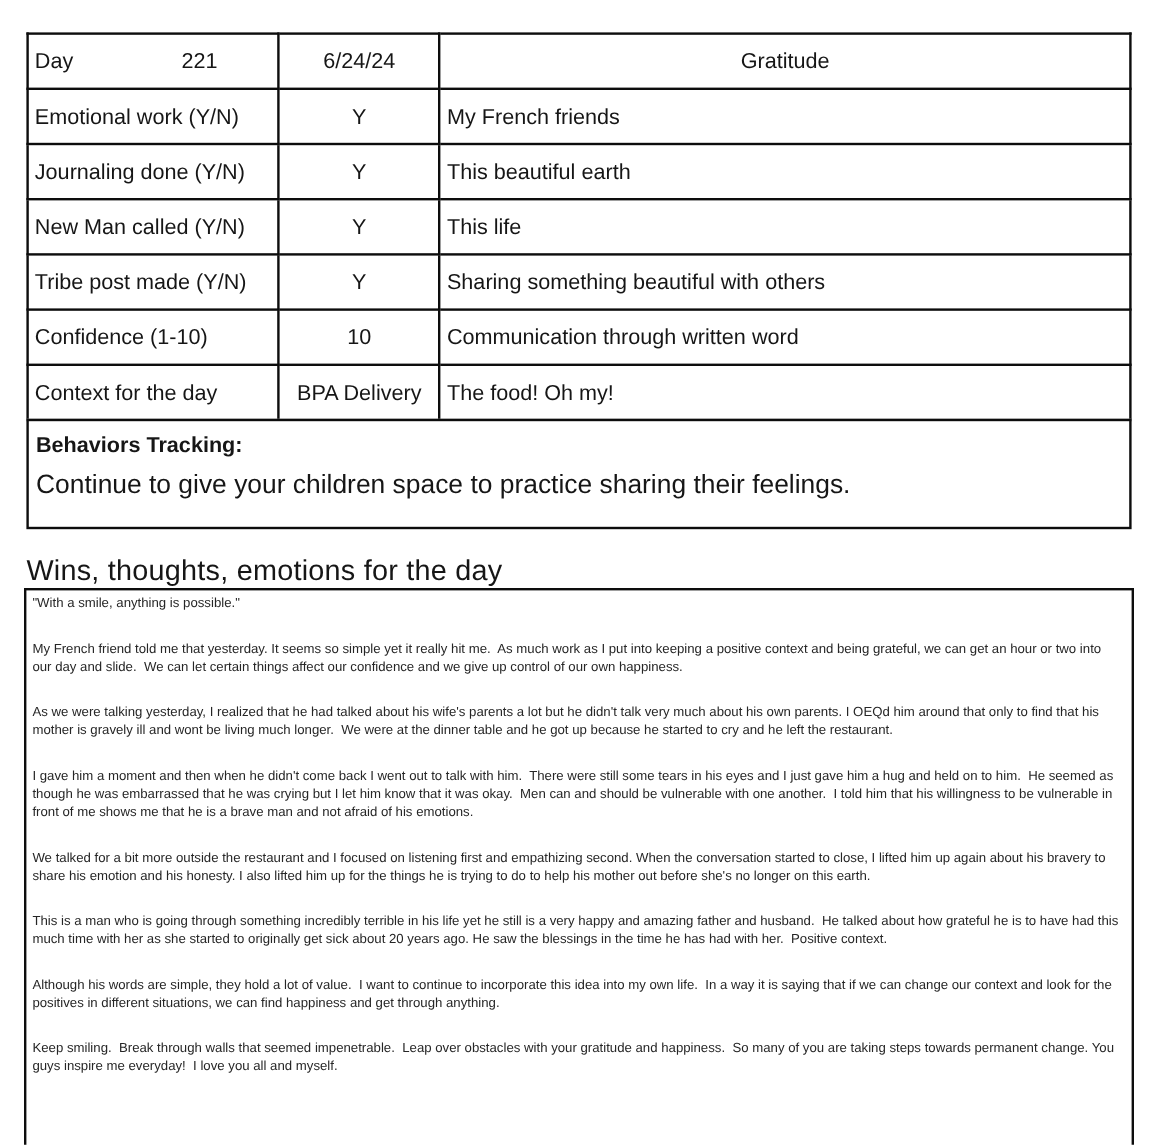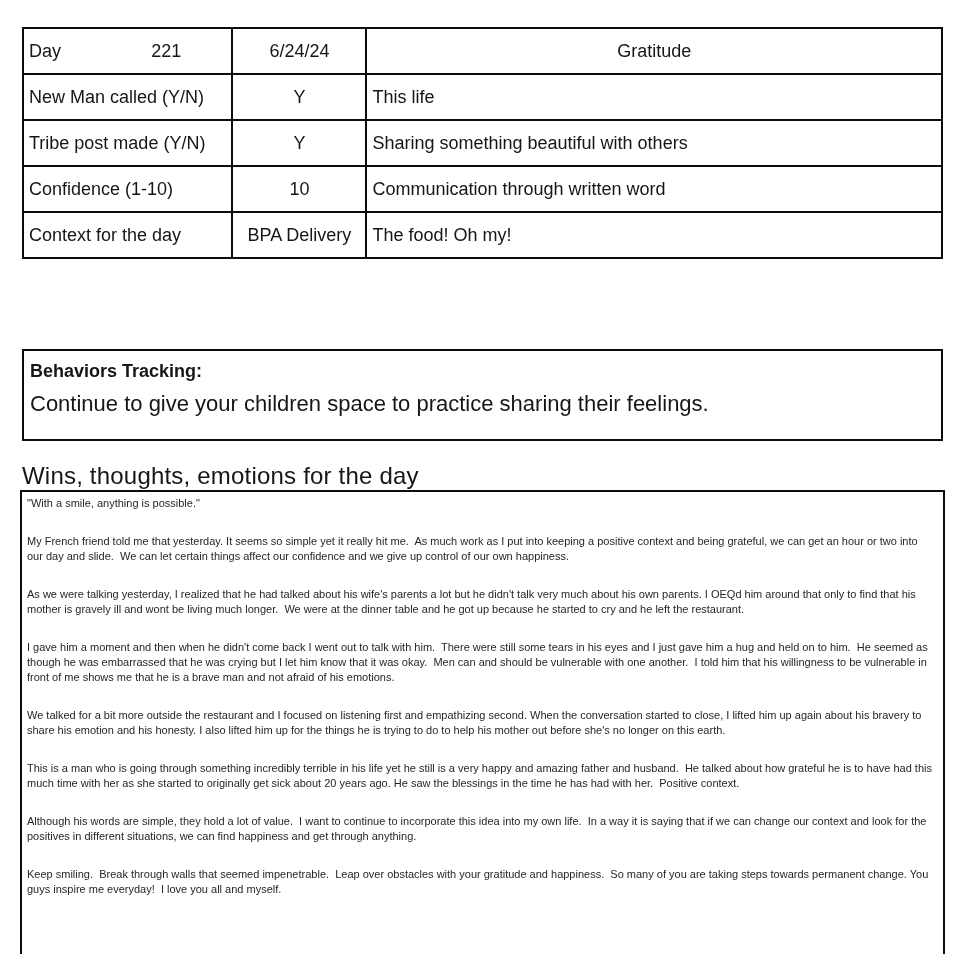--- a/index.html
+++ b/index.html
@@ -49,20 +49,30 @@
       <td class="c1">
         <div class="day-cell">
           <span class="lbl">Day</span>
           <span class="val">221</span>
         </div>
       </td>
       <td class="c2">6/24/24</td>
       <td class="c3 gratitude-head">Gratitude</td>
     </tr>
     <tr>
+      <td class="c1">Emotional work  (Y/N)</td>
+      <td class="c2">Y</td>
+      <td class="c3">My French friends</td>
+    </tr>
+    <tr>
+      <td class="c1">Journaling done (Y/N)</td>
+      <td class="c2">Y</td>
+      <td class="c3">This beautiful earth</td>
+    </tr>
+    <tr>
       <td class="c1">New Man called (Y/N)</td>
       <td class="c2">Y</td>
       <td class="c3">This life</td>
     </tr>
     <tr>
       <td class="c1">Tribe post made (Y/N)</td>
       <td class="c2">Y</td>
       <td class="c3">Sharing something beautiful with others</td>
     </tr>
     <tr>

